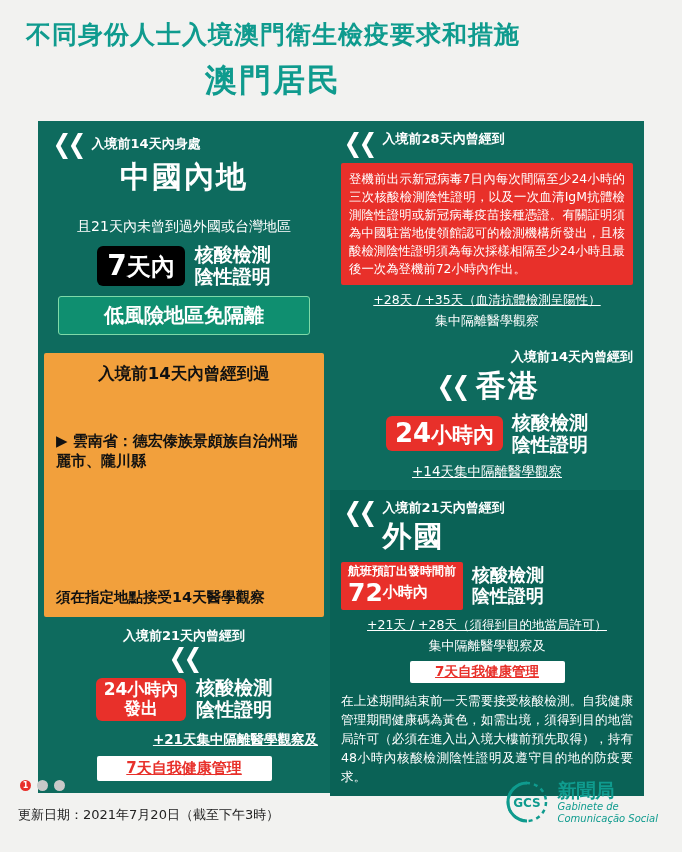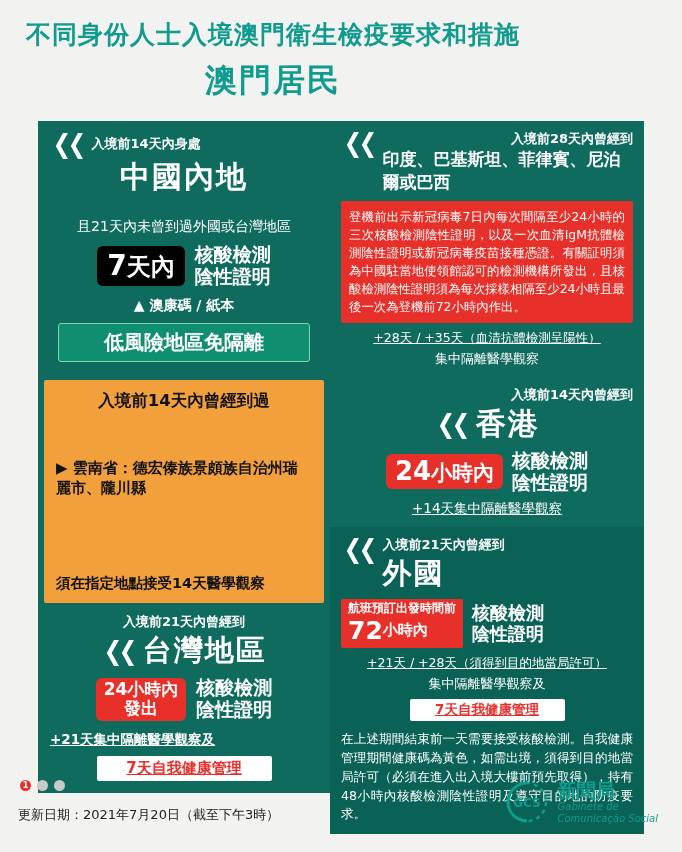--- a/index.html
+++ b/index.html
@@ -68,21 +68,21 @@
   
   .taiwan { background: #0e6b5e; padding: 10px 12px 12px; }
   .tw-head { display: flex; align-items: center; justify-content: center; gap: 6px; }
   .tw-place { color: #fff; font-size: 29px; font-weight: bold; letter-spacing: 2px; }
   .tw-pcr { display: flex; align-items: center; justify-content: center; gap: 10px; margin-top: 6px; }
   .pill-red2 {
     background: #e8302a; color: #fff; border-radius: 6px; padding: 2px 8px;
     font-size: 17px; font-weight: bold; text-align: center; line-height: 1.15;
   }
   .underline-txt {
-    color: #fff; font-size: 13.5px; text-align: left; margin-top: 10px;
+    color: #fff; font-size: 13.5px; text-align: right; margin-top: 10px;
     text-decoration: underline; font-weight: bold;
   }
   .selfhealth {
     margin: 7px auto 0; display: block; width: 175px; background: #fff; color: #e8302a;
     font-size: 15px; font-weight: bold; text-align: center; padding: 3px 0;
     text-decoration: underline; border-radius: 2px;
   }
 
   
   .r-blk { padding: 9px 11px; }
@@ -160,37 +160,35 @@
         </div>
         <div class="pcr-row">
           <span class="pill-red">
             <span class="num">7</span><span>天內</span>
           </span>
           <span class="pcr-text">
             <div>核酸檢測</div>
             <div>陰性證明</div>
           </span>
         </div>
-        <div class="code-row">▲ 澳康碼 / 紙本</div>
         <div class="green-bar">低風險地區免隔離</div>
       </div>
 
       <div class="orange">
         <div class="orange-title">入境前14天內曾經到過</div>
         <div class="orange-line">▶ 雲南省：德宏傣族景頗族自治州瑞麗市、隴川縣</div>
         <div class="orange-foot">須在指定地點接受14天醫學觀察</div>
       </div>
 
       <div class="taiwan">
         <div class="row-head" style="justify-content:center;">
           <span class="label-sm">入境前21天內曾經到</span>
         </div>
         <div class="tw-head">
           <span class="chev">❮❮</span>
-          <span class="tw-place">台灣地區</span>
         </div>
         <div class="tw-pcr">
           <span class="pill-red2">
             <div>24小時內</div>
             <div>發出</div>
           </span>
           <span class="pcr-text">
             <div>核酸檢測</div>
             <div>陰性證明</div>
           </span>
@@ -200,21 +198,20 @@
       </div>
     </div>
 
     <div class="col-right">
 
       <div class="r-blk">
         <div class="r-head">
           <span class="chev">❮❮</span>
           <div>
             <div class="label-sm">入境前28天內曾經到</div>
-            <div class="r-countries">印度、巴基斯坦、菲律賓、尼泊爾或巴西</div>
           </div>
         </div>
         <div class="red-box">登機前出示新冠病毒7日內每次間隔至少24小時的三次核酸檢測陰性證明，以及一次血清IgM抗體檢測陰性證明或新冠病毒疫苗接種憑證。有關証明須為中國駐當地使領館認可的檢測機構所發出，且核酸檢測陰性證明須為每次採樣相隔至少24小時且最後一次為登機前72小時內作出。</div>
         <div class="u-line">+28天 / +35天（血清抗體檢測呈陽性）</div>
         <div class="c-line">集中隔離醫學觀察</div>
       </div>
 
       <div class="r-blk">
         <div style="text-align:center;">
           <div class="label-sm">入境前14天內曾經到</div>

